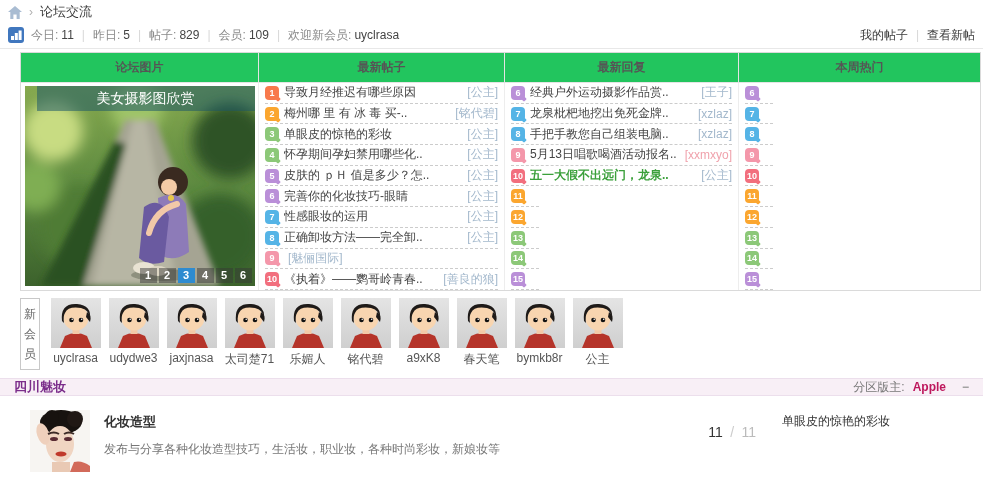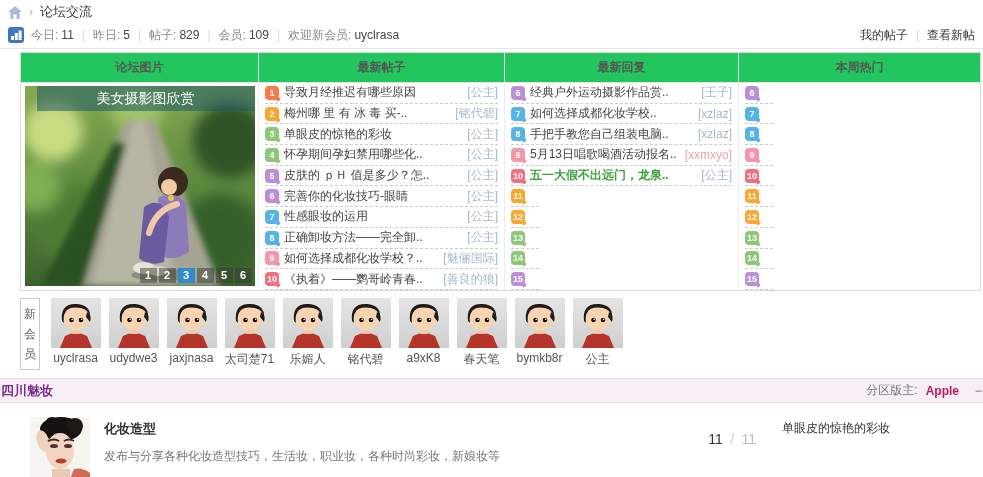--- a/index.html
+++ b/index.html
@@ -48,21 +48,21 @@
   .ttitle.green { color:#3ba03b; font-weight:bold; }
   .tauthor { color:#a3b8cc; margin-left:4px; white-space:nowrap; cursor:pointer; }
   .tauthor.pink { color:#f0a2ac; }
   
   .members { margin:7px 0 0 20px; display:flex; align-items:flex-start; }
   .m-label { width:20px; border:1px solid #c8c8c8; color:#666; padding:5px 3px; margin-right:7px; line-height:20px; word-break:break-all; text-align:center; background:#fff; }
   .member { width:57px; text-align:center; margin-right:1px; cursor:pointer; }
   .m-avatar { width:50px; height:50px; margin:0 auto; background:#dcdcdc; overflow:hidden; }
   .m-name { margin-top:3px; color:#555; white-space:nowrap; }
   
-  .section-head { margin-top:8px; height:25px; background:#f8eff6; border-top:1px solid #ecdfec; border-bottom:1px solid #ecdfec; display:flex; align-items:center; padding:0 1px; }
+  .section-head { margin-top:8px; height:18px; background:#f8eff6; border-top:1px solid #ecdfec; border-bottom:1px solid #ecdfec; display:flex; align-items:center; padding:0 14px; }
   .section-title { color:#7b2d8b; font-weight:bold; font-size:13px; cursor:pointer; }
   .section-right { margin-left:auto; display:flex; align-items:center; color:#777; }
   .mod-link { color:#be185d; margin-left:8px; cursor:pointer;font-weight:bold; }
   .collapse { color:#999; margin-left:16px; font-weight:bold; cursor:pointer; }
   
   .forum-row { display:flex; align-items:flex-start; padding:14px 12px 0 30px; }
   .f-avatar { width:60px; height:62px; margin-right:14px; overflow:hidden; background:#f6f4f1; cursor:pointer; }
   .f-main { flex:1; padding-top:3px; }
   .f-title { font-weight:bold; font-size:13px; color:#333; cursor:pointer; }
   .f-desc { margin-top:10px; color:#777; }
@@ -202,40 +202,39 @@
             <span class="ttitle">性感眼妆的运用</span>
             <span class="tauthor">[公主]</span>
           </div>
           <div class="trow">
             <span class="nicon" style="background: rgb(85, 180, 230);">8</span>
             <span class="ttitle">正确卸妆方法——完全卸..</span>
             <span class="tauthor">[公主]</span>
           </div>
           <div class="trow">
             <span class="nicon" style="background: rgb(244, 151, 170);">9</span>
-            <span class="ttitle">如何选择成都化妆学校？..</span>
             <span class="tauthor">[魅俪国际]</span>
           </div>
           <div class="trow">
             <span class="nicon" style="background: rgb(242, 111, 126);">10</span>
             <span class="ttitle">《执着》——鹦哥岭青春..</span>
             <span class="tauthor">[善良的狼]</span>
           </div>
         </div>
     </div>
     <div class="bc w3">
       <div class="tlist" id="list-replies">
           <div class="trow">
             <span class="nicon" style="background: rgb(186, 143, 216);">6</span>
             <span class="ttitle">经典户外运动摄影作品赏..</span>
             <span class="tauthor">[王子]</span>
           </div>
           <div class="trow">
             <span class="nicon" style="background: rgb(85, 180, 230);">7</span>
-            <span class="ttitle">如何选择成都化妆学校..</span>
+            <span class="ttitle">龙泉枇杷地挖出免死金牌..</span>
             <span class="tauthor">[xzlaz]</span>
           </div>
           <div class="trow">
             <span class="nicon" style="background: rgb(85, 180, 230);">8</span>
             <span class="ttitle">手把手教您自己组装电脑..</span>
             <span class="tauthor">[xzlaz]</span>
           </div>
           <div class="trow">
             <span class="nicon" style="background: rgb(244, 151, 170);">9</span>
             <span class="ttitle">5月13日唱歌喝酒活动报名..</span>

